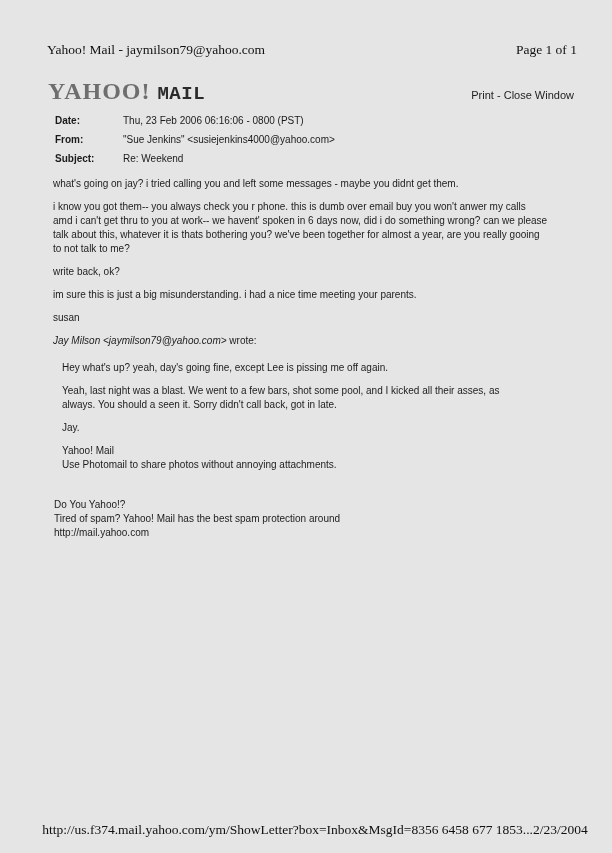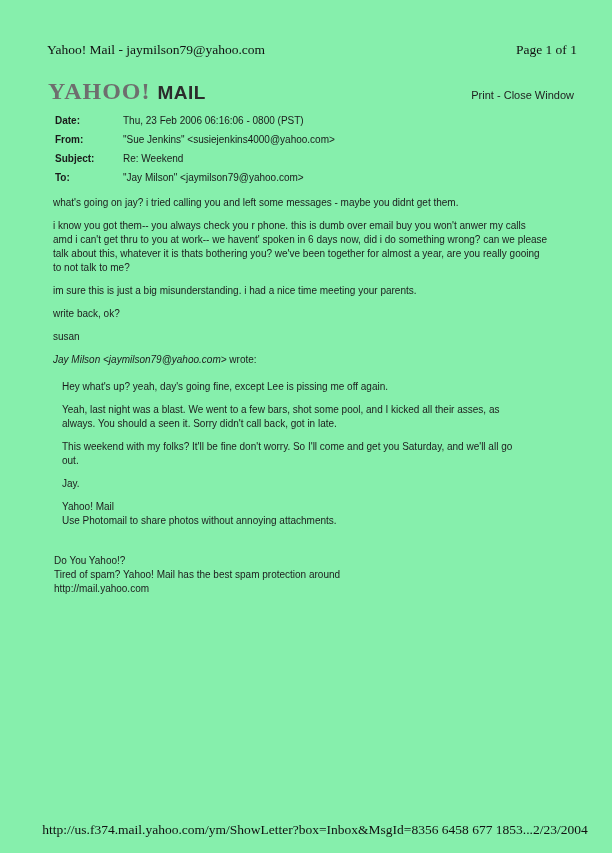--- a/index.html
+++ b/index.html
@@ -2,21 +2,21 @@
 <html><head>
 <meta charset="utf-8">
 <style>
   * { margin: 0; padding: 0; box-sizing: border-box; }
   html, body { background: #888; }
   .page {
     position: relative;
     width: 612px;
     height: 853px;
     margin: 0 auto;
-    background: #86efac;
+    background: #e5e5e5;
     font-family: "Liberation Sans", sans-serif;
     color: #1a1a1a;
     overflow: hidden;
   }
   
   .print-header {
     display: flex;
     justify-content: space-between;
     margin: 42px 35px 0 47px;
     font-family: "Liberation Serif", serif;
@@ -43,21 +43,21 @@
     margin: 20px 38px 0 48px;
   }
   .logo-yahoo {
     font-family: "Liberation Serif", serif;
     font-weight: bold;
     font-size: 24px;
     letter-spacing: 1px;
     color: #6e6e6e;
   }
   .logo-mail {
-    font-family: Liberation Sans, sans-serif;
+    font-family: Liberation Mono, monospace;
     font-weight: bold;
     font-size: 19px;
     letter-spacing: 0.5px;
     color: #2b2b2b;
     margin-left: 7px;
   }
   .print-actions {
     font-size: 11px;
     color: #1e1e1e;
     margin-bottom: 4px;
@@ -106,46 +106,40 @@
       <span class="hvalue">Thu, 23 Feb 2006 06:16:06 - 0800 (PST)</span>
     </div>
     <div class="hrow">
       <span class="hlabel">From:</span>
       <span class="hvalue">"Sue Jenkins" &lt;susiejenkins4000@yahoo.com&gt;</span>
     </div>
     <div class="hrow">
       <span class="hlabel">Subject:</span>
       <span class="hvalue">Re: Weekend</span>
     </div>
-    <div class="hrow">
-      <span class="hlabel">To:</span>
-      <span class="hvalue">"Jay Milson" &lt;jaymilson79@yahoo.com&gt;</span>
-    </div>
   </div>
 
   <div class="email-body">
     <div class="para">what's going on jay? i tried calling you and left some messages - maybe you didnt get them.</div>
     <div class="para">i know you got them-- you always check you r phone. this is dumb over email buy you won't anwer my calls
 amd i can't get thru to you at work-- we havent' spoken in 6 days now, did i do something wrong? can we please
 talk about this, whatever it is thats bothering you? we've been together for almost a year, are you really gooing
 to not talk to me?</div>
+    <div class="para">write back, ok?</div>
     <div class="para">im sure this is just a big misunderstanding. i had a nice time meeting your parents.</div>
-    <div class="para">write back, ok?</div>
     <div class="para">susan</div>
 
     <div class="wrote-line">
       <span class="wrote-sender">Jay Milson &lt;jaymilson79@yahoo.com&gt;</span><span> wrote:</span>
     </div>
 
     <div class="quote-block">
       <div class="para">Hey what's up? yeah, day's going fine, except Lee is pissing me off again.</div>
       <div class="para">Yeah, last night was a blast. We went to a few bars, shot some pool, and I kicked all their asses, as
 always. You should a seen it. Sorry didn't call back, got in late.</div>
-      <div class="para">This weekend with my folks? It'll be fine don't worry. So I'll come and get you Saturday, and we'll all go
-out.</div>
       <div class="para">Jay.</div>
       <div class="para">Yahoo! Mail
 Use Photomail to share photos without annoying attachments.</div>
     </div>
 
     <div class="signature-block">Do You Yahoo!?
 Tired of spam? Yahoo! Mail has the best spam protection around
 http://mail.yahoo.com</div>
   </div>
 

